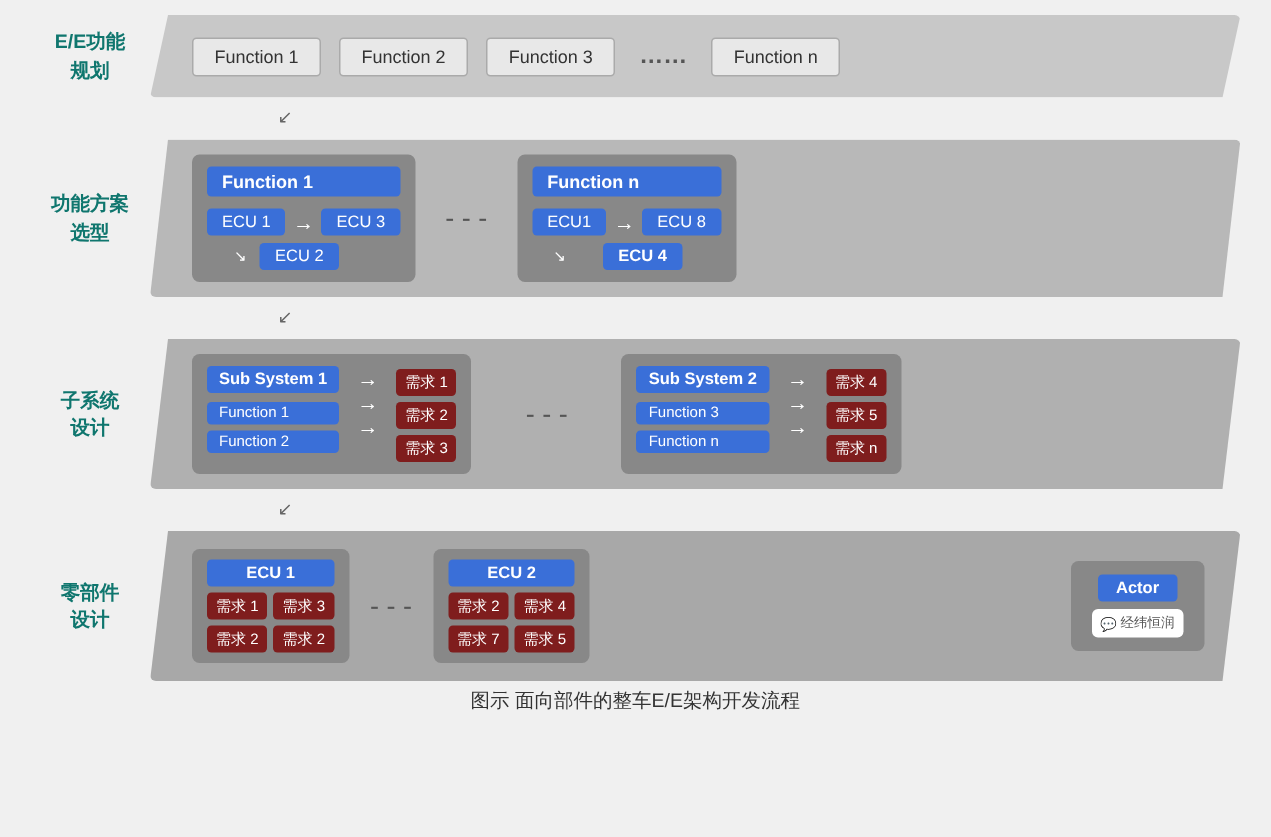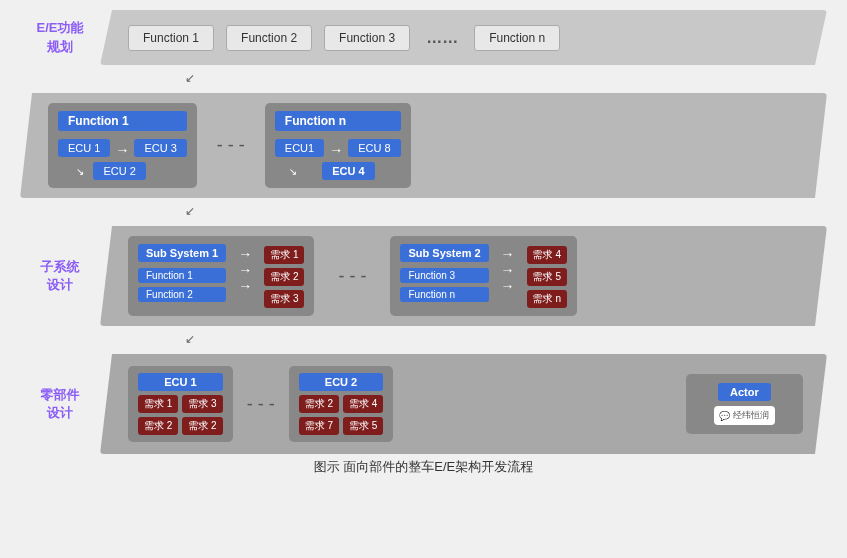--- a/index.html
+++ b/index.html
@@ -27,21 +27,21 @@
       align-items: center;
       width: 100%;
       position: relative;
     }
 
     .row-label {
       width: 80px;
       min-width: 80px;
       font-size: 13px;
       font-weight: bold;
-      color: #8b5cf6;
+      color: #0f766e;
       text-align: center;
       line-height: 1.4;
       z-index: 2;
       flex-shrink: 0;
     }
 
     .band {
       flex: 1;
       background: #d0d0d0;
       border-radius: 4px;
@@ -122,21 +122,21 @@
 
     .arrow-right {
       color: white;
       font-size: 14px;
     }
 
     
     .row3 .band {
       background: #b0b0b0;
       min-height: 100px;
-      gap: 24px;
+      gap: 36px;
       align-items: center;
     }
 
     .subsystem-group {
       background: #888;
       border-radius: 5px;
       padding: 8px 10px;
       display: flex;
       gap: 8px;
       align-items: flex-start;
@@ -212,21 +212,21 @@
 
     .req-grid {
       display: grid;
       grid-template-columns: 1fr 1fr;
       gap: 4px;
     }
 
     .sensor-actor-group {
       background: #888;
       border-radius: 5px;
-      padding: 7px 28px;
+      padding: 7px 14px;
       display: flex;
       flex-direction: column;
       align-items: center;
       justify-content: center;
       min-height: 60px;
     }
 
     .sensor-actor-title {
       background: #3a6fd8;
       color: white;
@@ -284,20 +284,21 @@
       <div class="dots-label">……</div>
       <div class="func-box-light">Function n</div>
     </div>
   </div>
 
   <div class="curve-arrow-container">
     <span style="font-size:12px;color:#666;position:absolute;left:165px;">↙</span>
   </div>
 
   <div class="row row2">
+    <div class="row-label" style="white-space:pre-line;">功能方案<br>选型</div>
     <div class="band">
 
       <div class="func-group">
         <div class="func-group-title">Function 1</div>
         <div class="ecu-row">
           <div class="ecu-box">ECU 1</div>
           <span class="arrow-right">→</span>
           <div class="ecu-box">ECU 3</div>
         </div>
         <div class="ecu-row" style="padding-left:18px;">

